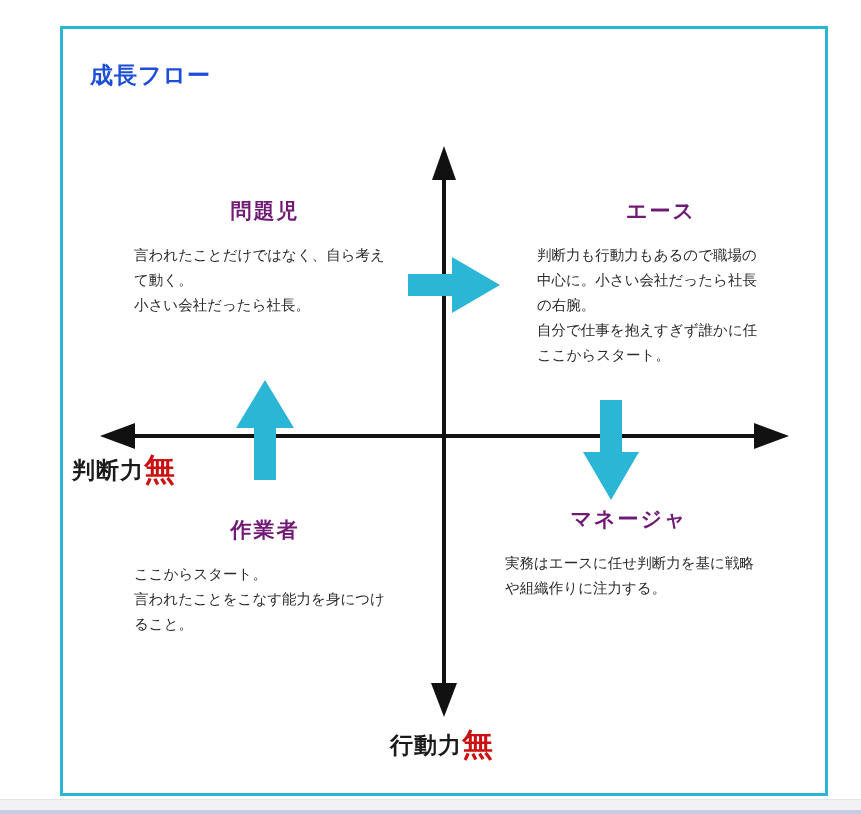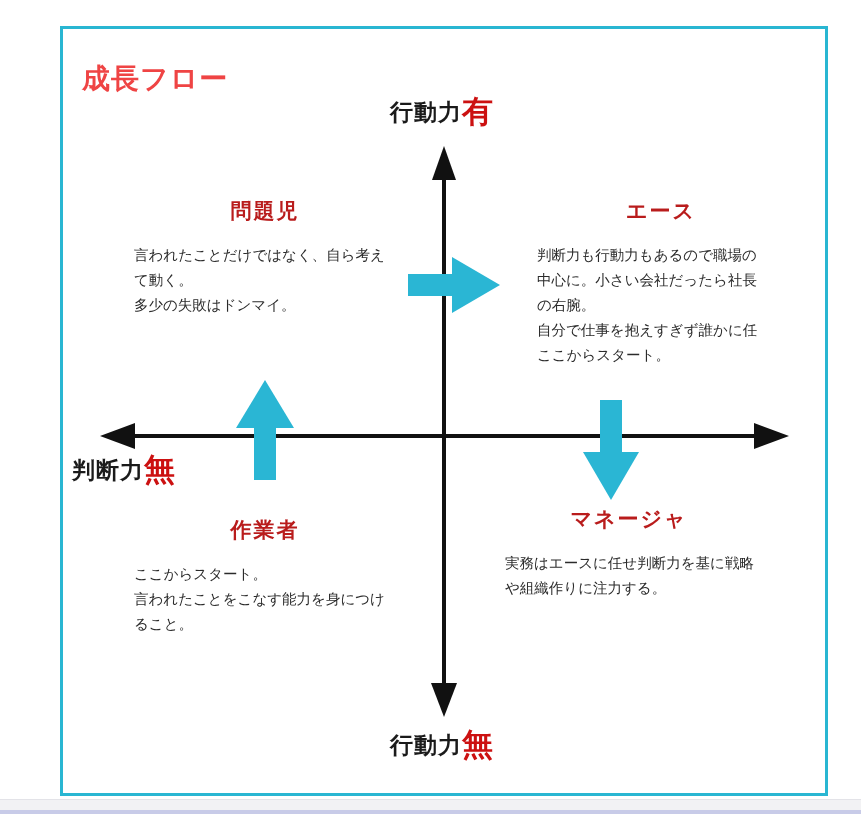--- a/index.html
+++ b/index.html
@@ -49,25 +49,25 @@
     left: 0;
     top: 810px;
     width: 861px;
     height: 4px;
     background: #c8cbe8;
   }
 
   
   .diagram-title {
     position: absolute;
-    left: 82px;
+    left: 90px;
     top: 60px;
-    font-size: 28px;
+    font-size: 23px;
     font-weight: bold;
-    color: #ef4444;
+    color: #1d4ed8;
     letter-spacing: 1px;
     white-space: nowrap;
   }
 
   
   #axes-layer {
     position: absolute;
     left: 0; top: 0;
     width: 861px;
     height: 814px;
@@ -92,21 +92,21 @@
   .axis-label-top    { left: 390px; top: 97px; }
   .axis-label-bottom { left: 390px; top: 730px; }
   .axis-label-left   { left: 72px;  top: 455px; }
   .axis-label-right  { left: 712px; top: 455px; }
 
   
   .quadrant { position: absolute; }
   .q-heading {
     font-size: 21px;
     font-weight: bold;
-    color: #b91c1c;
+    color: #701a75;
     letter-spacing: 2px;
     text-align: center;
     white-space: nowrap;
   }
   .q-body {
     margin-top: 18px;
     font-size: 14.5px;
     line-height: 1.72;
     color: #2b2b2b;
     text-align: left;
@@ -154,38 +154,35 @@
       <rect x="408" y="274" width="68" height="22" fill="#2ab6d4"></rect>
       <polygon points="500,285 452,257 452,313" fill="#2ab6d4"></polygon>
     </g>
 
     <g>
       <rect x="600" y="400" width="22" height="60" fill="#2ab6d4"></rect>
       <polygon points="611,500 583,452 639,452" fill="#2ab6d4"></polygon>
     </g>
   </svg>
 
-  <div class="axis-label axis-label-top">
-    <span>行動力</span><span class="emph">有</span>
-  </div>
 
   <div class="axis-label axis-label-left">
     <span>判断力</span><span class="emph">無</span>
   </div>
 
   <div class="axis-label axis-label-bottom">
     <span>行動力</span><span class="emph">無</span>
   </div>
 
 
   <div class="quadrant q-problem">
     <div class="q-heading">問題児</div>
     <div class="q-body">言われたことだけではなく、自ら考え
 て動く。
-多少の失敗はドンマイ。</div>
+小さい会社だったら社長。</div>
   </div>
 
   <div class="quadrant q-ace">
     <div class="q-heading">エース</div>
     <div class="q-body">判断力も行動力もあるので職場の
 中心に。小さい会社だったら社長
 の右腕。
 自分で仕事を抱えすぎず誰かに任
 ここからスタート。</div>
   </div>

